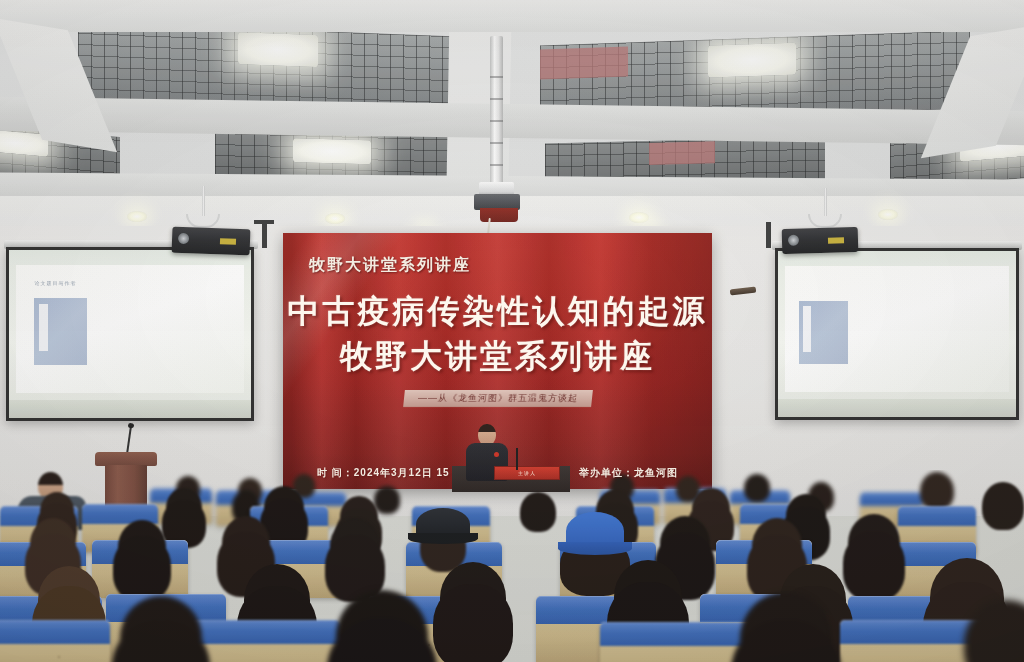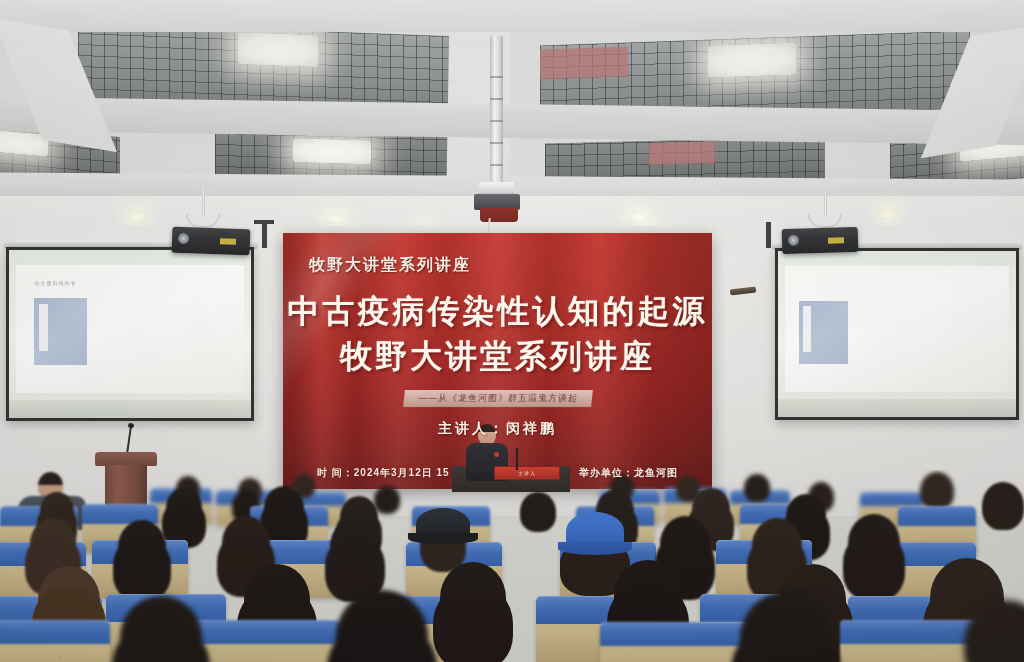--- a/index.html
+++ b/index.html
@@ -520,21 +520,20 @@
     <div class="sticker"></div>
   </div>
   <div class="wall-bracket" style="left:766px; top:222px; width:5px; height:26px;"></div>
 
   <div class="banner">
     <div class="banner-inner">
       <div class="b-series">牧野大讲堂系列讲座</div>
       <div class="b-title1">中古疫病传染性认知的起源</div>
       <div class="b-title2">牧野大讲堂系列讲座</div>
       <div class="b-sub">——从《龙鱼河图》群五温鬼方谈起</div>
-      <div class="b-speaker">主讲人：闵祥鹏</div>
       <div class="b-footer">
         <span>时 间：2024年3月12日 15</span>
         <span>举办单位：龙鱼河图</span>
       </div>
     </div>
   </div>
 
   <div style="position:absolute; left:730px; top:288px; width:26px; height:6px; background:linear-gradient(180deg,#6b5a4a,#403329); border-radius:2px; transform:rotate(-6deg);"></div>
 
   <div class="podium">

